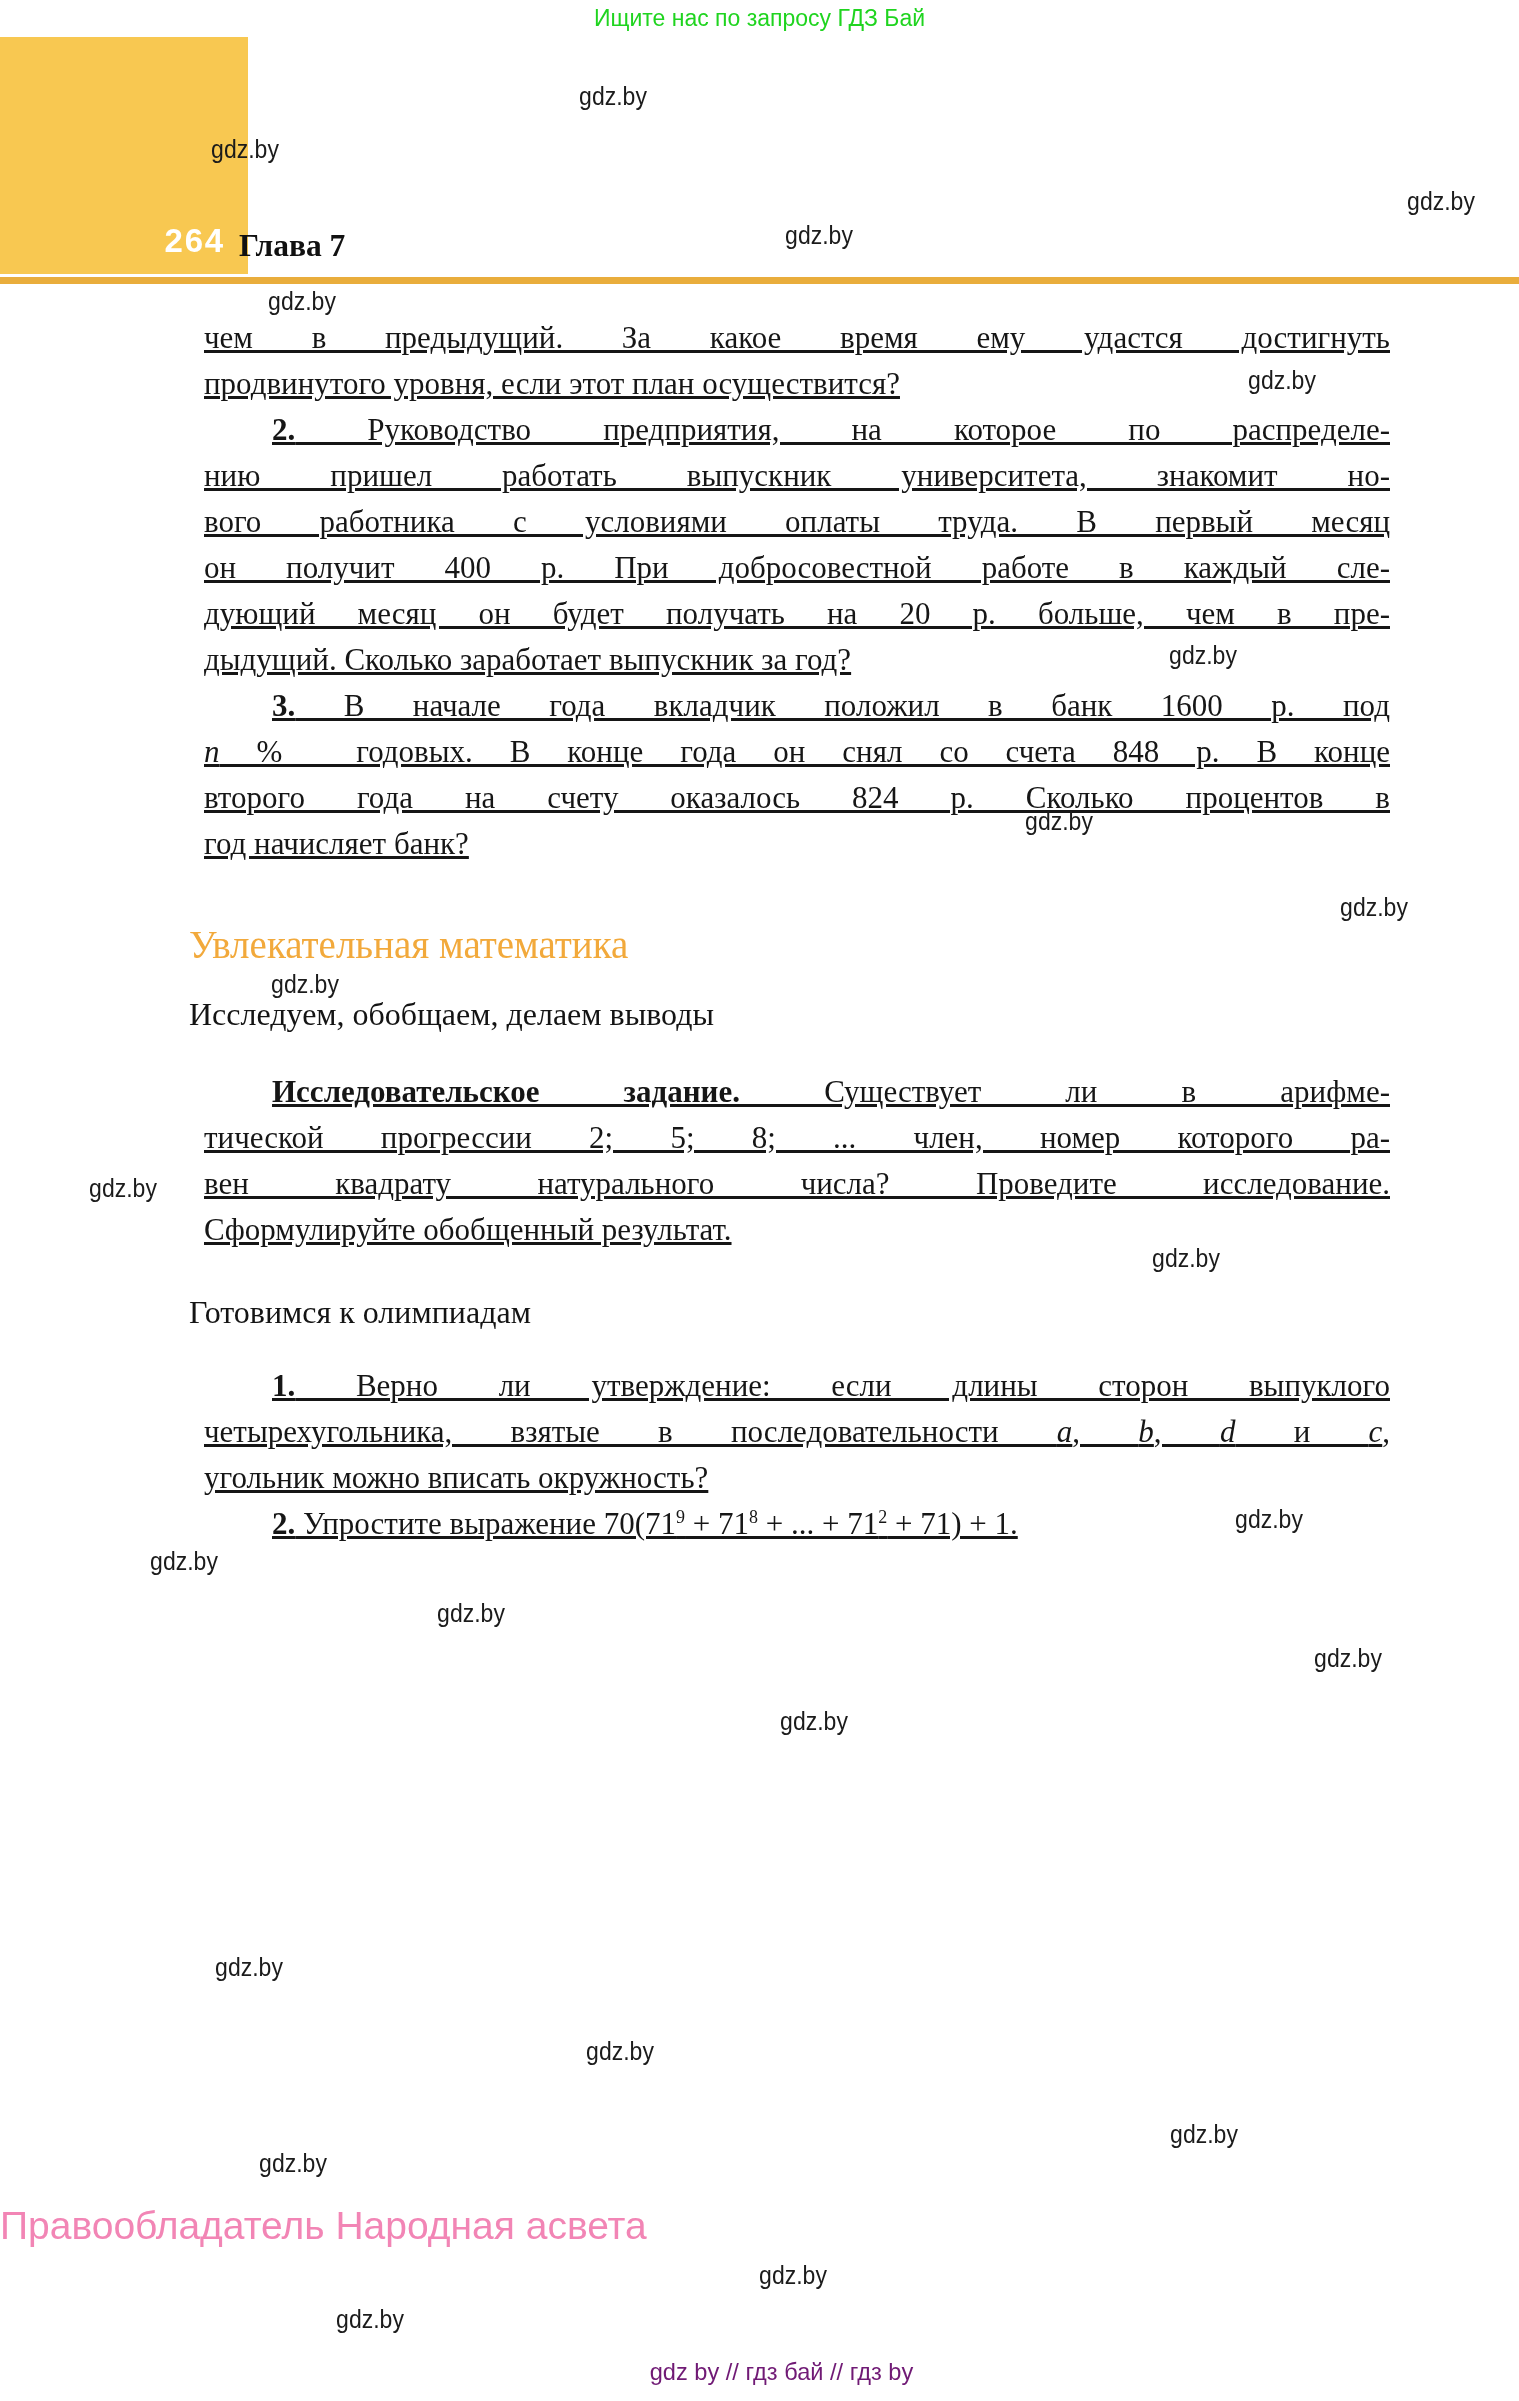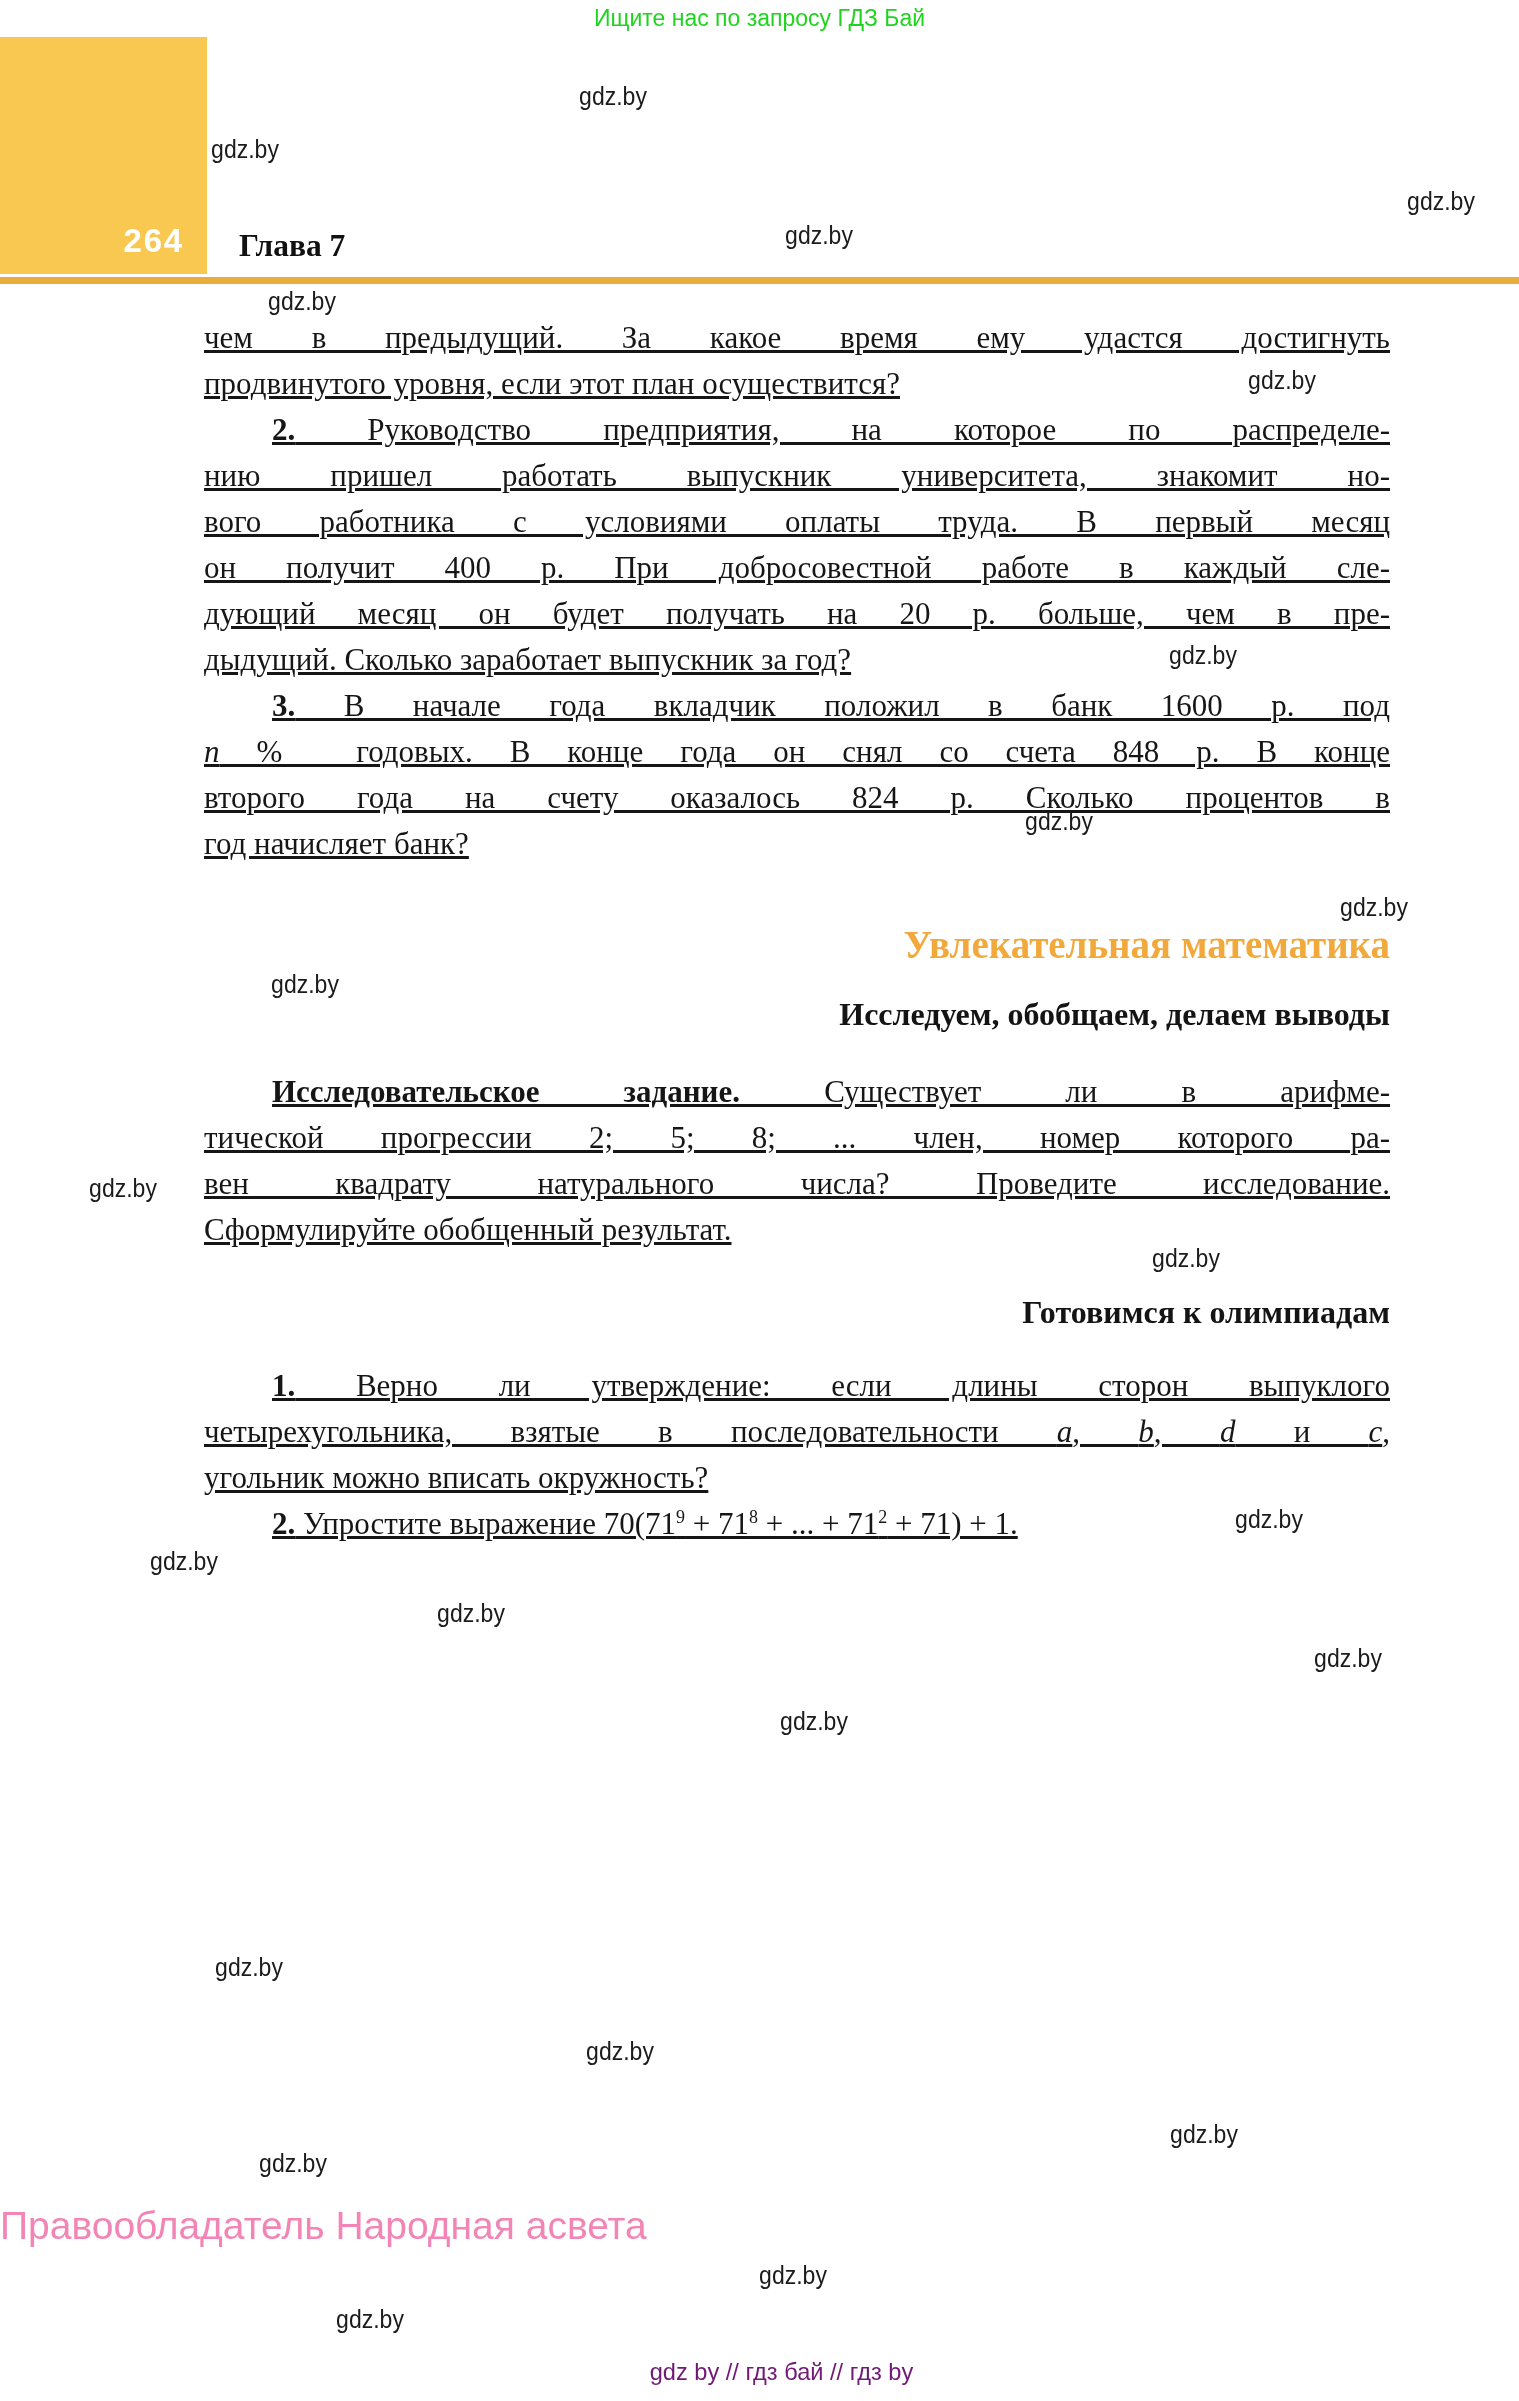--- a/index.html
+++ b/index.html
@@ -8,21 +8,21 @@
     background:#ffffff; overflow:hidden;
     font-family:"Liberation Serif", serif; color:#161616;
   }
   .banner {
     position:absolute; top:5.3px; left:0; right:0;
     text-align:center;
     font:23px "Liberation Sans", sans-serif;
     color:#1fd41f;
   }
   .numbox {
-    position:absolute; left:0; top:37px; width:207px; height:237px;
+    position:absolute; left:0; top:37px; width:248px; height:237px;
     background:#f8c851;
     text-align:center;
   }
   .pagenum {
     position:absolute; right:23px; bottom:14px;
     font:bold 33px "Liberation Sans", sans-serif;
     color:#ffffff; letter-spacing:1.8px;
   }
   .chapter {
     position:absolute; left:239px; top:228px;
@@ -37,22 +37,22 @@
     font-size:31px; line-height:46px;
   }
   #group1 { top:315px; }
   #group2 { top:1069px; }
   #group3 { top:1363px; }
   .line { height:46px;text-decoration:underline; }
   .line.just { text-align:justify; text-align-last:justify; }
   .line.ind  { text-indent:68px; }
   .line sup  { font-size:58%; line-height:0; }
   .heading {
-    position:absolute; left:204px; width:1186px; text-align:right;
-    font-weight:bold;
+    position:absolute; left:189px; width:1186px; text-align:left;
+    font-weight:normal;
   }
   .h-fun { top:922px; font-size:39px; color:#f2a93b; }
   .h-sub { top:996px; font-size:32px; color:#141414; }
   .h-oly { top:1294px; font-size:32px; color:#141414; }
   .wm {
     position:absolute; transform:translate(-50%,-50%) scaleX(0.92);
     font:25px "Liberation Sans", sans-serif;
     color:#1b1b1b; white-space:nowrap;
   }
   .copyright {

